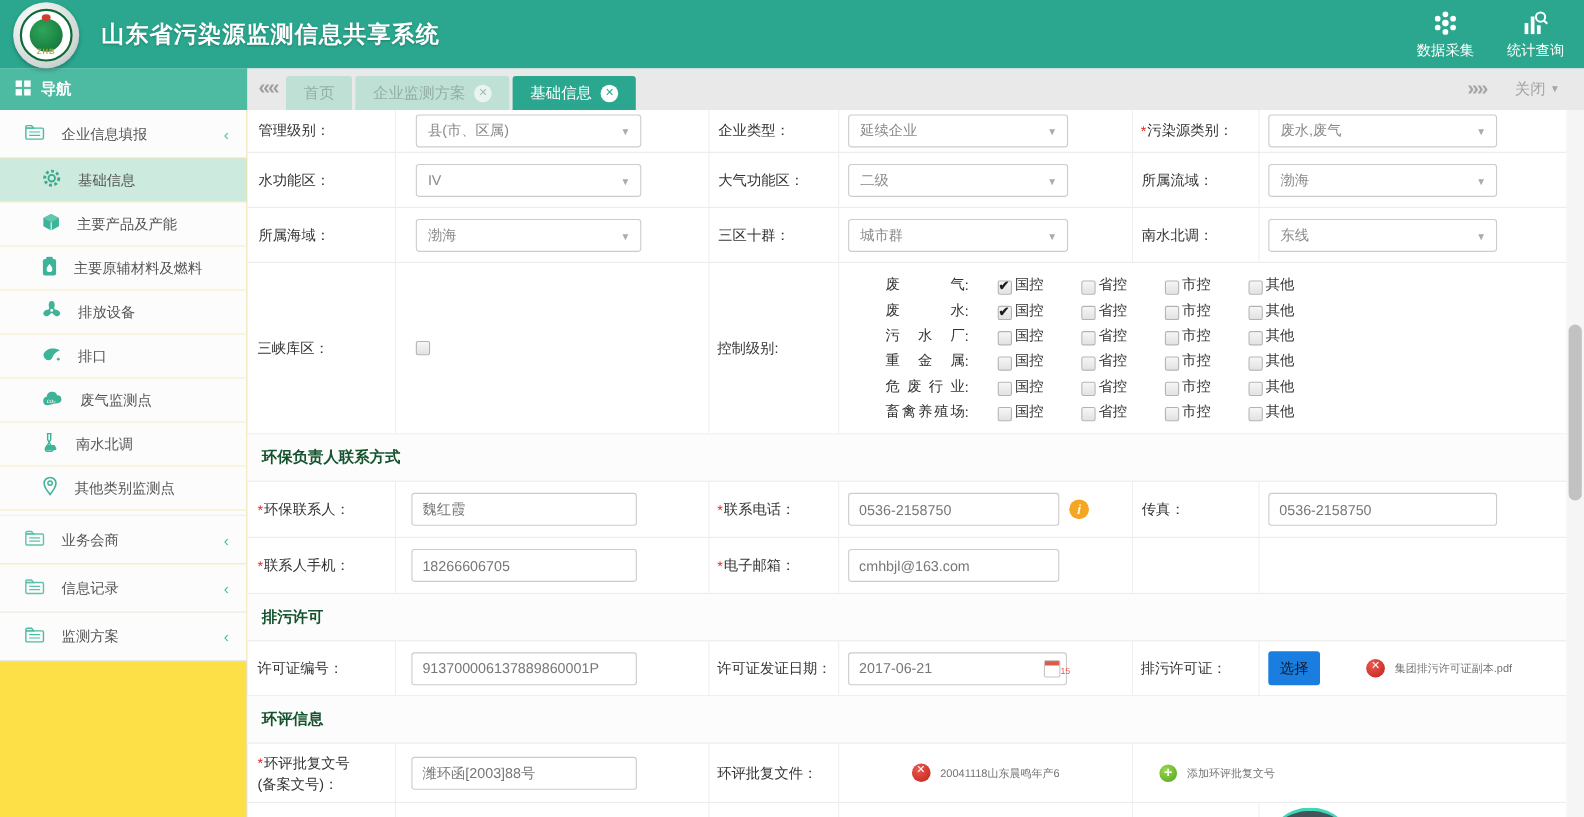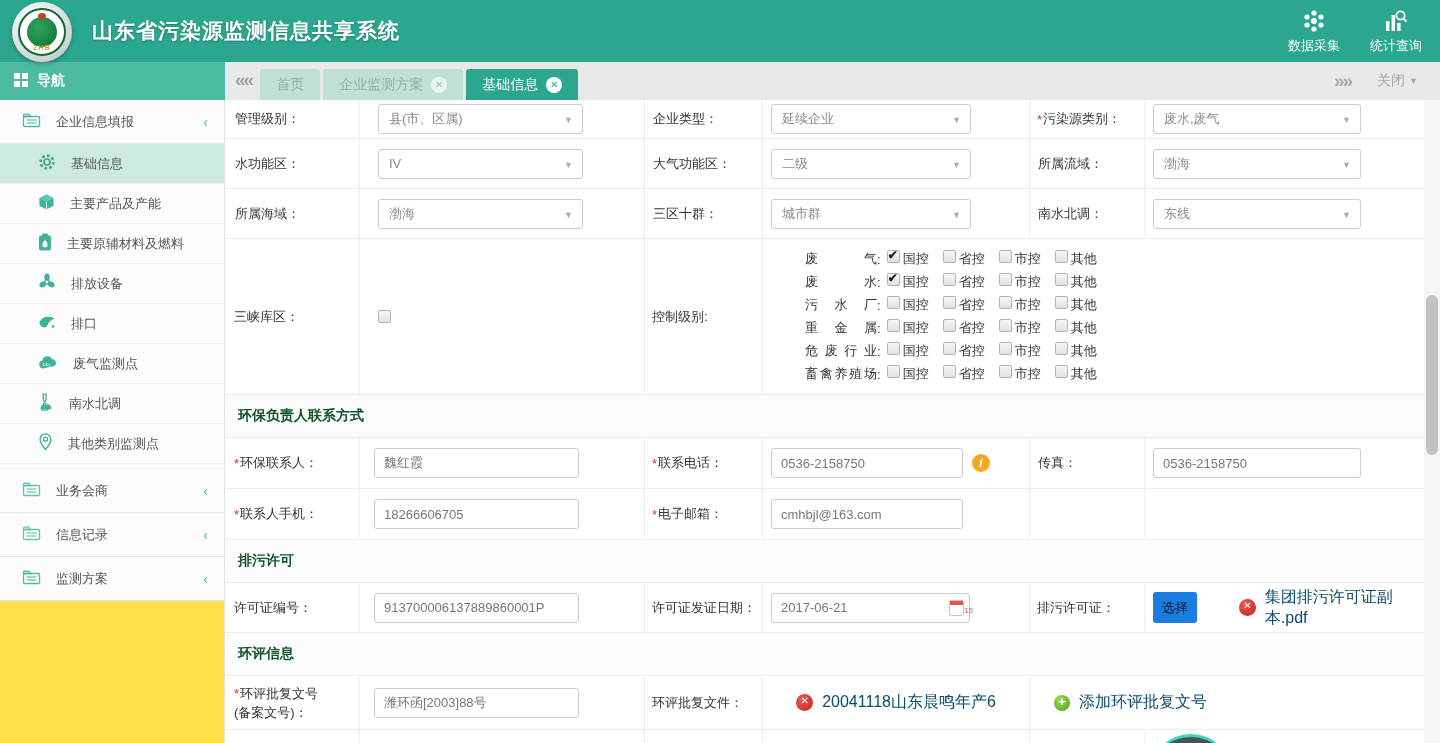--- a/index.html
+++ b/index.html
@@ -85,42 +85,42 @@
   .ckb { appearance:none; -webkit-appearance:none; width:13px; height:13px; border:1px solid #b3b3b3;
     border-radius:2px; background:linear-gradient(#f6f6f6,#e2e2e2); position:relative; cursor:pointer;
     vertical-align:-2px; flex:0 0 auto; }
   .ckb:checked::after { content:"✔"; position:absolute; left:0px; top:-3px; font-size:12px;
     font-weight:bold; color:#1c1c1c; }
   .ctl-wrap { display:flex; flex-direction:column; gap:5px; padding-left:42px; justify-content:center; }
   .ctl-line { display:flex; align-items:center; font-size:13px; color:#333; height:18px; }
   .ck-name { display:inline-block; width:72px; text-align:justify; text-align-last:justify; }
   .ck-name::after { content:""; }
   .ctl-colon { margin-right:6px; }
-  .ctl-opt { display:flex; align-items:flex-start; gap:3px; margin-right:14px; cursor:pointer; }
+  .ctl-opt { display:flex; align-items:flex-end; gap:3px; margin-right:14px; cursor:pointer;margin-left:20px; }
 
   .info-icon { width:18px; height:18px; border-radius:50%; background:#f5a623; color:#fff;
     margin-left:9px; font-size:12px; font-weight:bold; font-style:italic; display:flex;
     align-items:center; justify-content:center; cursor:pointer; }
   .info-icon::after { content:"i"; }
   .cal-icon { position:absolute; right:6px; top:7px; width:15px; height:16px; border:1px solid #c6c6c6;
     background:#fff; border-radius:2px; cursor:pointer; }
   .cal-icon::before { content:""; position:absolute; left:0; top:0; width:100%; height:4px; background:#e2574c; }
   .cal-day { position:absolute; left:12px; top:5px; width:100%; text-align:center; font-size:8px; color:#e2574c; }
   .date-wrap { position:relative; display:flex; align-items:center; }
   .btn-choose { width:47px; height:31px; margin-left:8px; background:#1a7ee0; color:#0f172a; border:none;
     border-radius:3px; font-size:13px; cursor:pointer; font-family:Liberation Serif, serif; }
   .redx { width:17px; height:17px; border-radius:50%; flex:0 0 auto;
     background:radial-gradient(circle at 35% 30%, #ea5a50, #c2201a); position:relative; cursor:pointer; }
   .redx::after { content:"✕"; position:absolute; left:0; top:1px; width:100%; text-align:center;
     color:#fff; font-size:10px; font-weight:bold; }
   .gplus { width:16px; height:16px; border-radius:50%; flex:0 0 auto;
     background:radial-gradient(circle at 35% 30%, #97d94f, #57a21c); position:relative; cursor:pointer; }
   .gplus::after { content:"+"; position:absolute; left:0; top:-1px; width:100%; text-align:center;
     color:#fff; font-size:13px; font-weight:bold; }
-  .file-name { font-size:16px; color:#0c4a6e; margin-left:9px; }
+  .file-name { font-size:10px; color:#737373; margin-left:9px; }
   .two-line { line-height:19px; }
 
   
   .vscroll { position:absolute; right:0; top:100px; width:16px; height:643px; background:#f5f5f5; }
   .vthumb { position:absolute; left:2px; top:195px; width:12px; height:160px; background:#c2c2c2;
     border-radius:7px; cursor:pointer; }
   .float-circle { position:absolute; left:1150px; top:734px; width:82px; height:82px; border-radius:50%;
     background:linear-gradient(180deg,#46545c,#32424b); border-top:3px solid #3fd8b7; cursor:pointer; }
 </style>
 </head>

